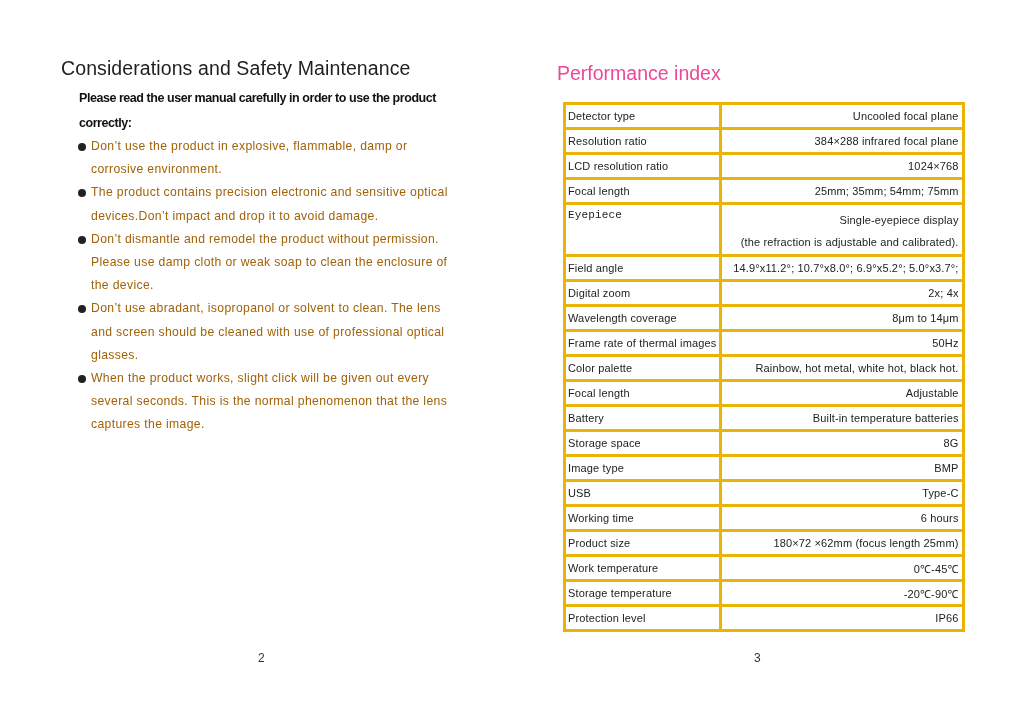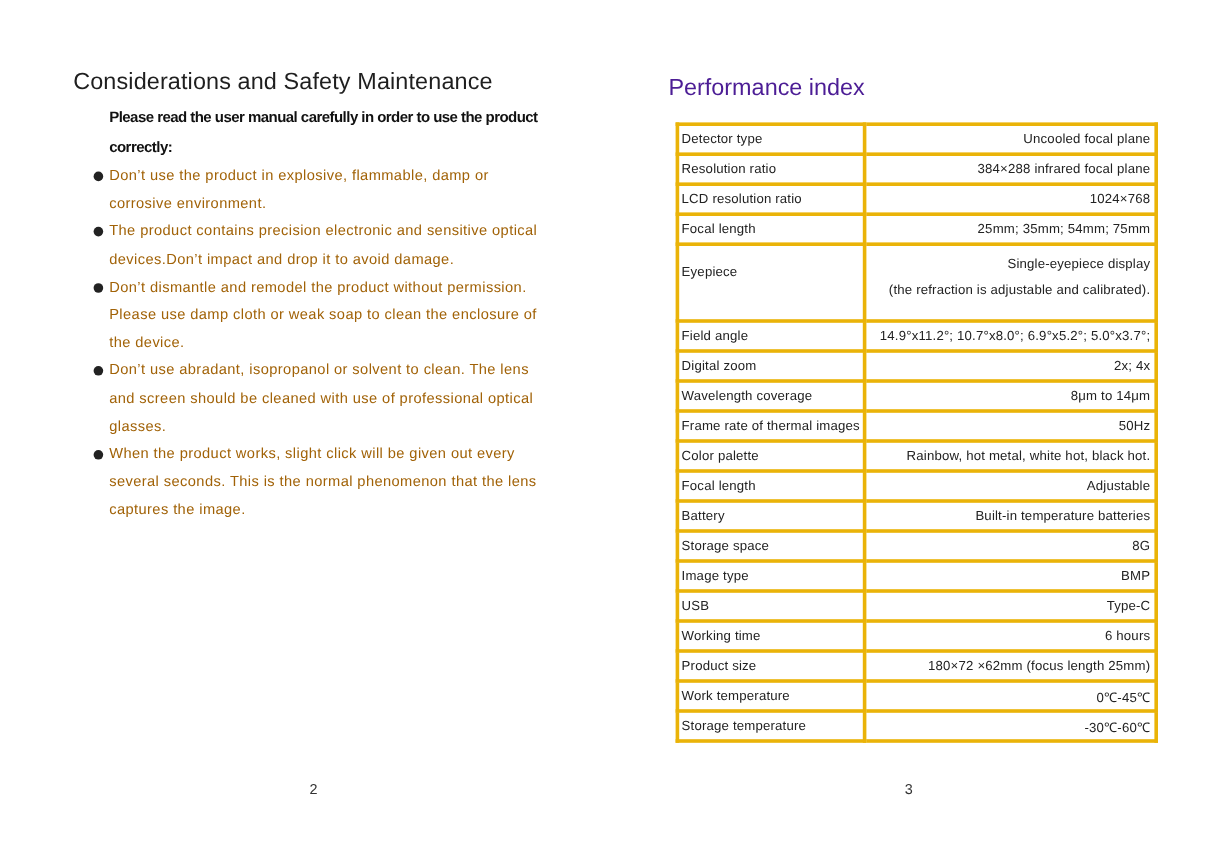--- a/index.html
+++ b/index.html
@@ -29,21 +29,21 @@
       top: 57px;
       font-size: 19.5px;
       font-weight: normal;
       color: #1f1f1f;
       margin: 0;
       letter-spacing: 0.1px;
       white-space: nowrap;
     }
     .intro {
       position: absolute;
-      left: 91px;
+      left: 79px;
       top: 86px;
       width: 395px;
       font-size: 12.5px;
       font-weight: bold;
       line-height: 25px;
       letter-spacing: -0.45px;
       color: #111;
       margin: 0;
     }
     .bullets {
@@ -73,21 +73,21 @@
       border-radius: 50%;
     }
     .bullet-text { display: block; white-space: pre-line; }
 
     .title-right {
       position: absolute;
       left: 47px;
       top: 62px;
       font-size: 19.5px;
       font-weight: normal;
-      color: #4c1d95;
+      color: #ec4899;
       margin: 0;
       white-space: nowrap;
     }
     .spec-table {
       position: absolute;
       left: 53px;
       top: 102px;
       width: 392px;
       border-collapse: collapse;
       font-size: 11px;
@@ -97,21 +97,21 @@
     .spec-table td {
       border: 3px solid #eab308;
       padding: 0 3px;
       height: 22px;
       vertical-align: middle;
       white-space: nowrap;
     }
     .spec-table td.label { width: 148px; padding-left: 2px; }
     .spec-table td.value { padding-left: 4px; text-align: right; }
     .spec-table tr.tall td { height: 45px; vertical-align: top; }
-    .spec-table tr.tall td.label { padding-top: 16px; }
+    .spec-table tr.tall td.label { padding-top: 4px; font-family: Liberation Mono, monospace; }
     .spec-table tr.tall td.value { padding-top: 4px; line-height: 22px; }
     .value-line { display: block; margin-left: 11px; }
 
     .page-num {
       position: absolute;
       top: 651px;
       font-size: 12px;
       color: #333;
     }
     .page-num-left { left: 258px; }
@@ -230,18 +230,22 @@
       <tr>
         <td class="label">Product size</td>
         <td class="value">180×72 ×62mm (focus length 25mm)</td>
       </tr>
       <tr>
         <td class="label">Work temperature</td>
         <td class="value">0℃-45℃</td>
       </tr>
       <tr>
         <td class="label">Storage temperature</td>
-        <td class="value">-30℃-60℃</td>
+        <td class="value">-20℃-90℃</td>
+      </tr>
+      <tr>
+        <td class="label">Protection level</td>
+        <td class="value">IP66</td>
       </tr>
     </tbody>
   </table>
   <div class="page-num page-num-right">3</div>
 </div>
 
 </body></html>

